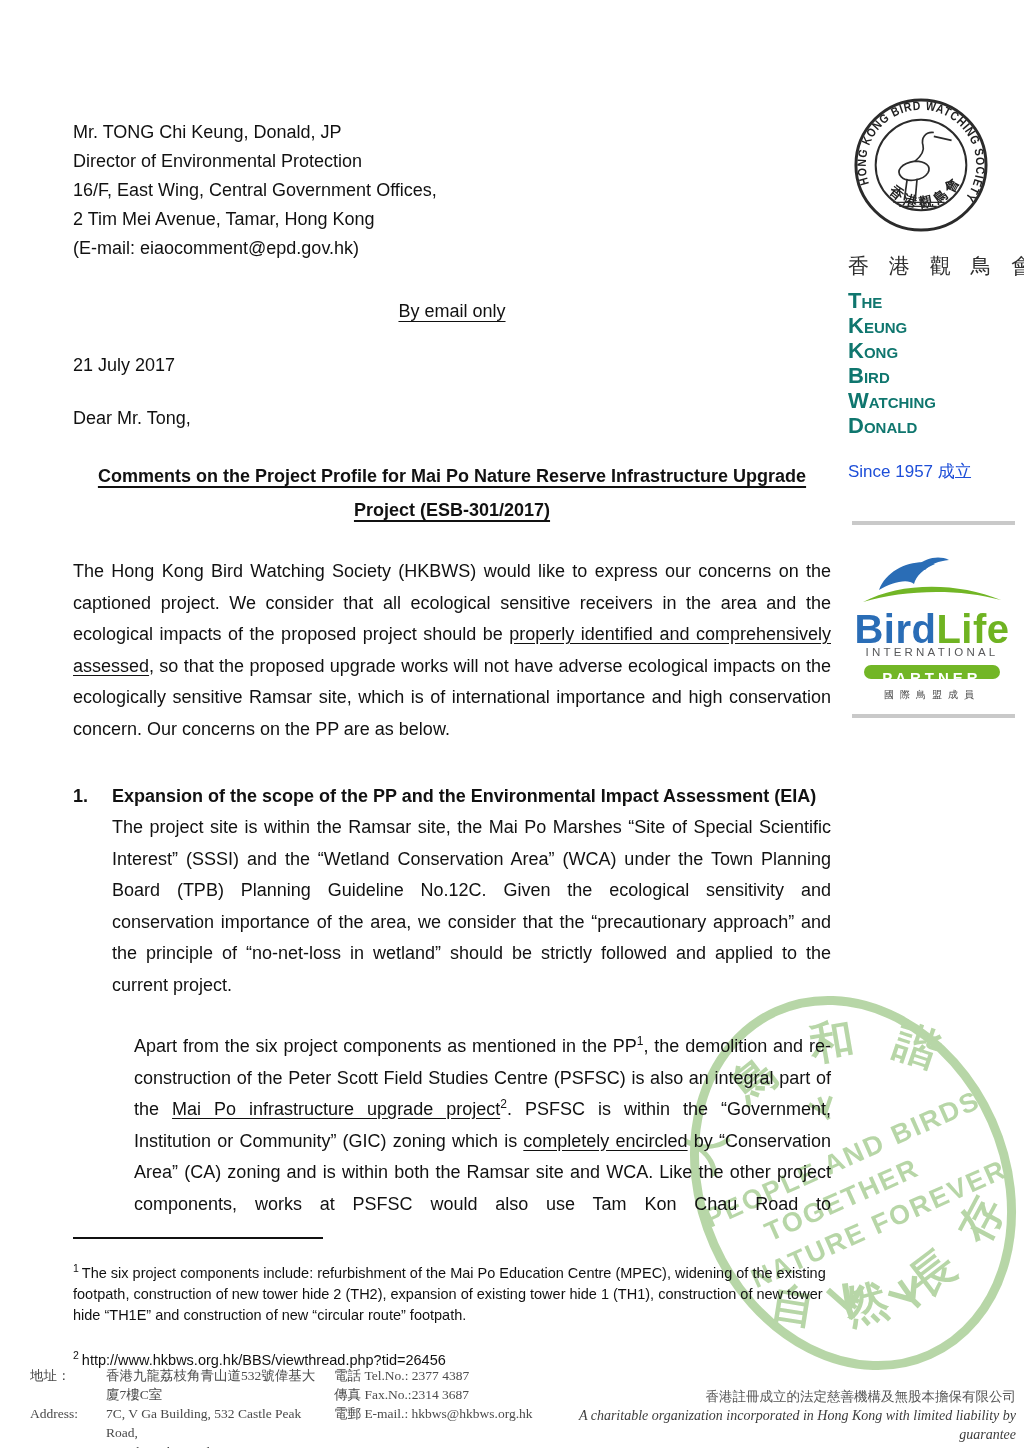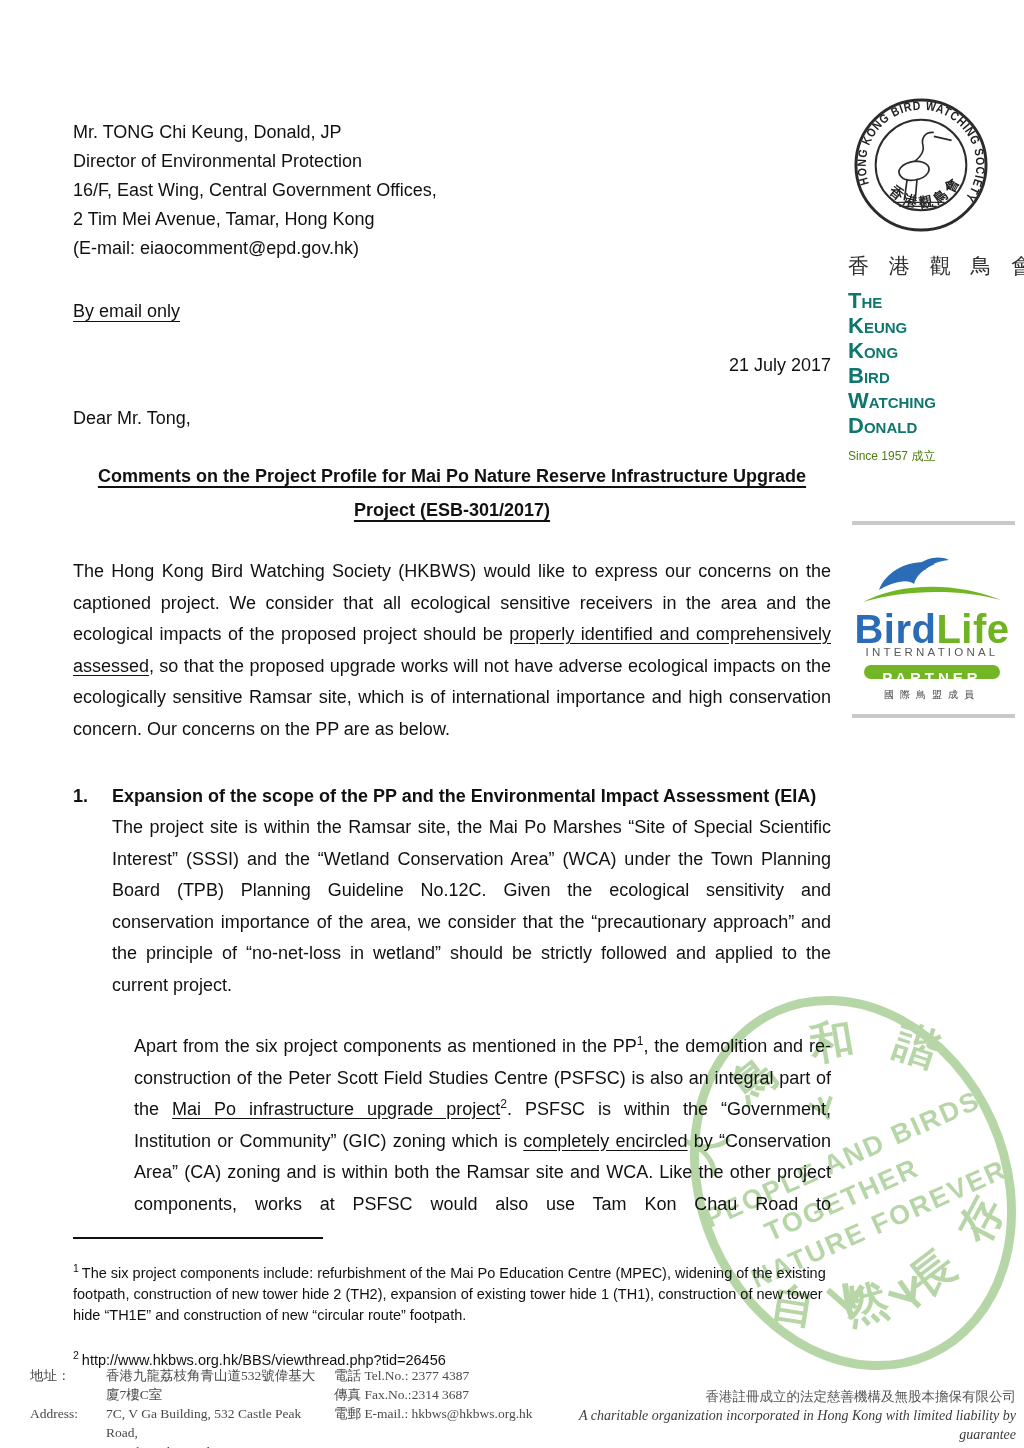--- a/index.html
+++ b/index.html
@@ -4,42 +4,42 @@
 <style>
   html,body{margin:0;padding:0;background:#e9e9e9;}
   .page{
     position:relative;width:1024px;height:1448px;background:#ffffff;
     overflow:hidden;font-family:"Liberation Sans","DejaVu Sans",sans-serif;
     color:#111;margin:0 auto;
   }
   
   .content{position:absolute;left:73px;top:118px;width:758px;z-index:2;}
   .recipient{font-size:18px;line-height:29px;}
-  .delivery{ text-align:left;margin-top:38px;font-size:18px;}
+  .delivery{ text-align:center;margin-top:38px;font-size:18px;}
   .delivery span{text-decoration:underline;text-underline-offset:4px;}
-  .date{text-align:right;margin-top:33px;font-size:18px;}
+  .date{text-align:left;margin-top:33px;font-size:18px;}
   .salutation{margin-top:32px;font-size:18px;}
   .subject{margin-top:30px;text-align:center;font-weight:bold;font-size:18px;line-height:34px;}
   .subject span{text-decoration:underline;text-decoration-thickness:2px;text-underline-offset:4px;}
   .para{margin-top:29px;font-size:18px;line-height:31.5px;text-align:justify;}
   .u{text-decoration:underline;text-underline-offset:3px;}
   sup{font-size:12px;line-height:0;}
   .sec-head{margin-top:36px;display:flex;font-weight:bold;font-size:18px;line-height:31px;}
   .sec-num{width:39px;flex:0 0 39px;}
   .sec-body{margin-left:39px;font-size:18px;line-height:31.5px;text-align:justify;}
   .para2{margin-left:61px;margin-top:30px;font-size:18px;line-height:31.5px;text-align:justify;text-align-last:justify;}
   .fn-rule{margin-top:17px;width:250px;border-top:2.5px solid #111;}
   .footnote{margin-top:24px;font-size:14.5px;line-height:21px;}
   .footnote sup{font-size:10.5px;padding-right:3px;}
   
   .sidebar{position:absolute;left:848px;top:96px;width:168px;z-index:2;}
   .seal{display:block;margin-left:4px;}
   .org-zh{margin-top:18px;font-size:21px;letter-spacing:7px;color:#2e2e2e;white-space:nowrap;}
   .org-en{margin-top:8px;font-variant:small-caps;font-weight:600;font-size:22px;line-height:25px;color:#0f766e;}
-  .since{margin-top:10px;font-size:12px;color:#4d7c0f;}
+  .since{margin-top:22px;font-size:17px;color:#1d4ed8;}
   .divider{height:4px;background:#c9c9c9;width:163px;margin-left:4px;}
   .div-top{position:absolute;left:848px;top:521px;z-index:2;}
   .div-bottom{position:absolute;left:848px;top:714px;z-index:2;}
   .birdlife{position:absolute;left:852px;top:552px;width:160px;z-index:2;text-align:center;}
   .bl-word{font-size:40px;font-weight:600;letter-spacing:.5px;line-height:30px;}
   .bl-bird-c{color:#2a6db6;}
   .bl-life-c{color:#6fb322;}
   .bl-intl{font-size:11.5px;letter-spacing:3.2px;color:#58595b;margin-top:2px;}
   .bl-partner{margin:7px auto 0;width:136px;height:14px;background:#72b626;border-radius:7px;
     color:#fff;font-weight:bold;font-size:15px;letter-spacing:4px;line-height:26px;}

